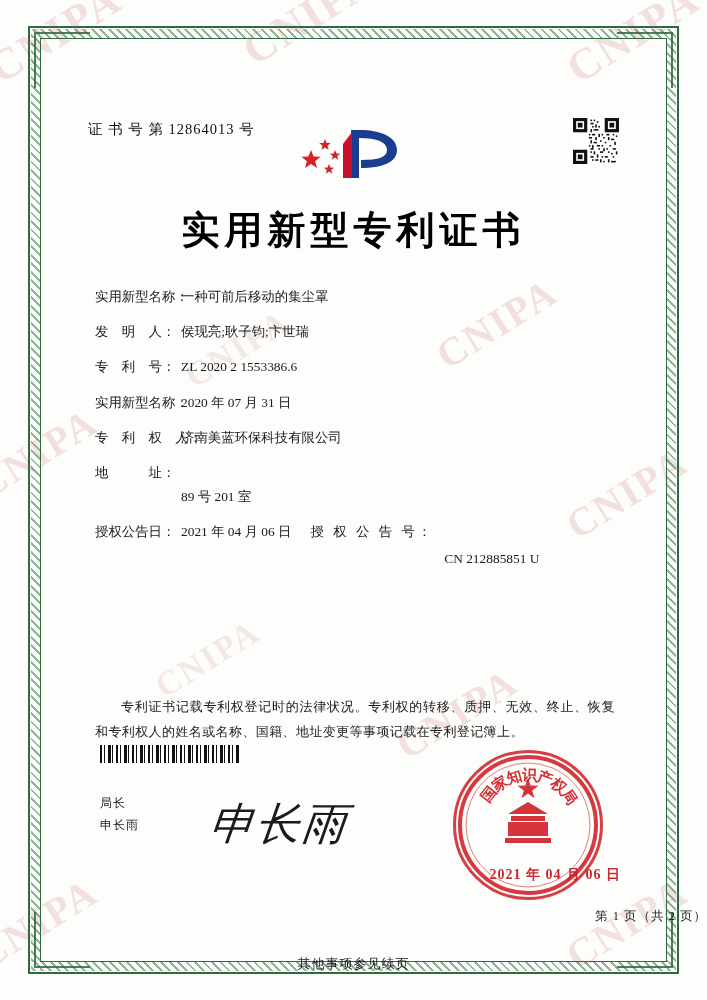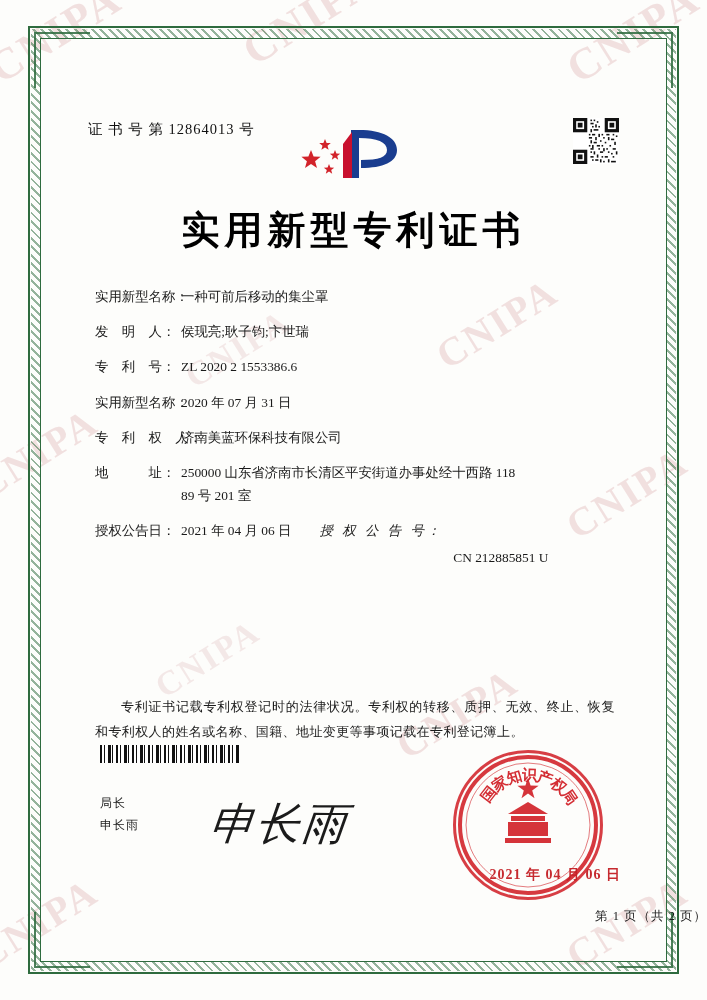--- a/index.html
+++ b/index.html
@@ -104,23 +104,23 @@
   .frow{
     display:flex;align-items:flex-start;
     margin-bottom:20.5px;
   }
   .flabel{
     width:86px;flex:0 0 86px;
     letter-spacing:0;
     white-space:nowrap;
   }
   .fvalue{flex:1;}
-  .fvalue .l2{display:block;margin-top:8px;}
+  .fvalue .l2{display:block;margin-top:24px;}
   .frow.dual .flabel{width:86px;flex:0 0 86px;}
-  .pub-label{margin-left:28px;letter-spacing:3px;font-style:italic;}
+  .pub-label{margin-left:19px;letter-spacing:3px;}
   .pub-value{margin-left:10px;margin-top:27px;}
 
   .para{
     position:absolute;left:95px;width:520px;
     font-size:13px;line-height:1.95;
     text-align:justify;
     letter-spacing:.4px;
   }
   .para.p1{top:578px;}
   .para.p2{top:650px;margin-top:44px;}
@@ -307,21 +307,20 @@
     </div>
 
     <div class="frow">
       <div class="flabel">专　利　权　人：</div>
       <div class="fvalue">济南美蓝环保科技有限公司</div>
     </div>
 
     <div class="frow">
       <div class="flabel">地　　　址：</div>
       <div class="fvalue">
-        <span>250000  山东省济南市长清区平安街道办事处经十西路 118</span>
         <span class="l2">89 号 201 室</span>
       </div>
     </div>
 
     <div class="frow dual">
       <div class="flabel">授权公告日：</div>
       <div>2021 年 04 月 06 日</div>
       <div class="pub-label">授 权 公 告 号：</div>
       <div class="pub-value">CN 212885851 U</div>
     </div>
@@ -359,14 +358,15 @@
         <text x="75" y="30" text-anchor="middle" transform="rotate(2 75 75)">识</text>
         <text x="75" y="30" text-anchor="middle" transform="rotate(20 75 75)">产</text>
         <text x="75" y="30" text-anchor="middle" transform="rotate(38 75 75)">权</text>
         <text x="75" y="30" text-anchor="middle" transform="rotate(56 75 75)">局</text>
       </g>
     </svg>
   </div>
   <div class="seal-date">2021 年 04 月 06 日</div>
 
   <div class="pagenum">第 1 页（共 2 页）</div>
+  <div class="footnote">其他事项参见续页</div>
 
 </div>
 
 </body></html>

